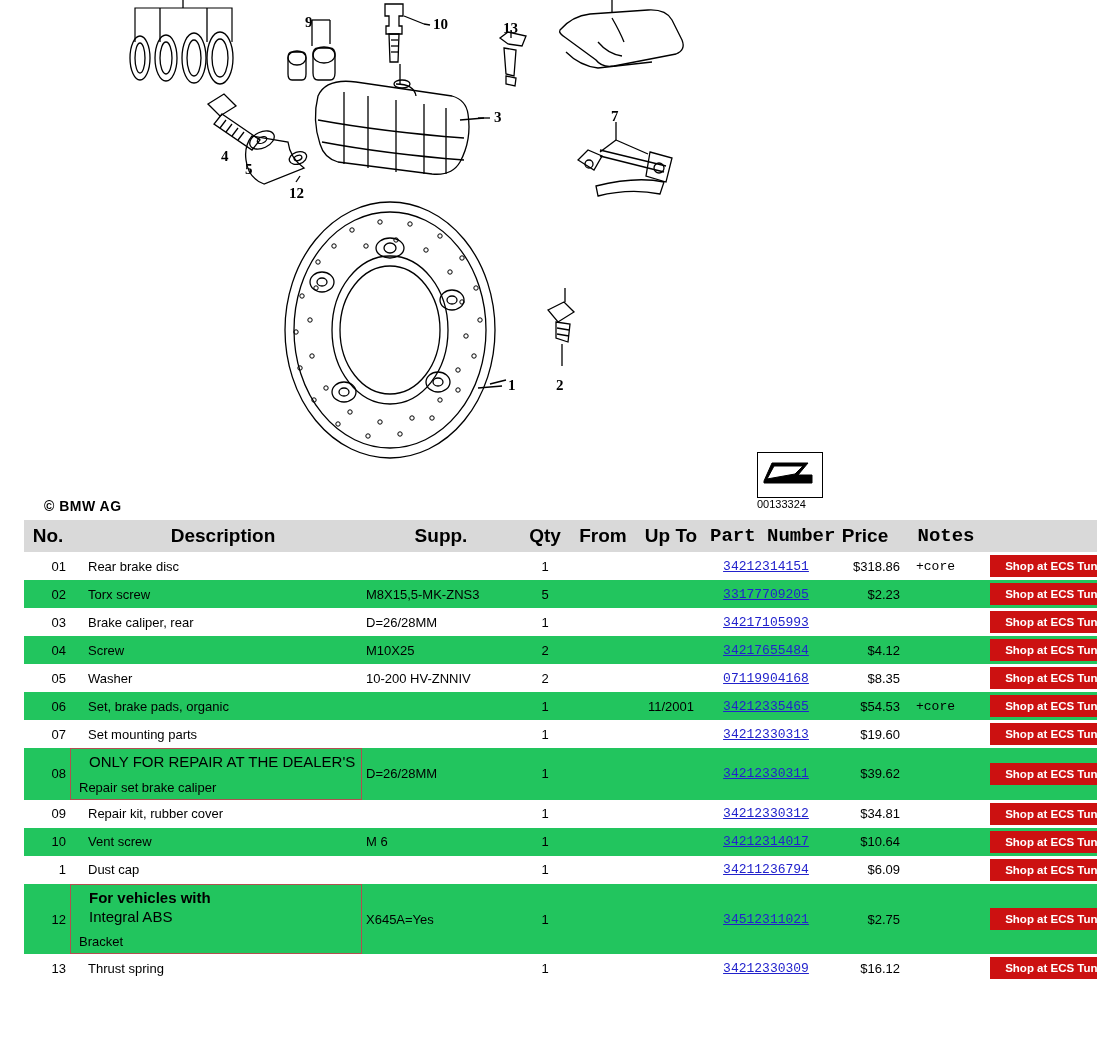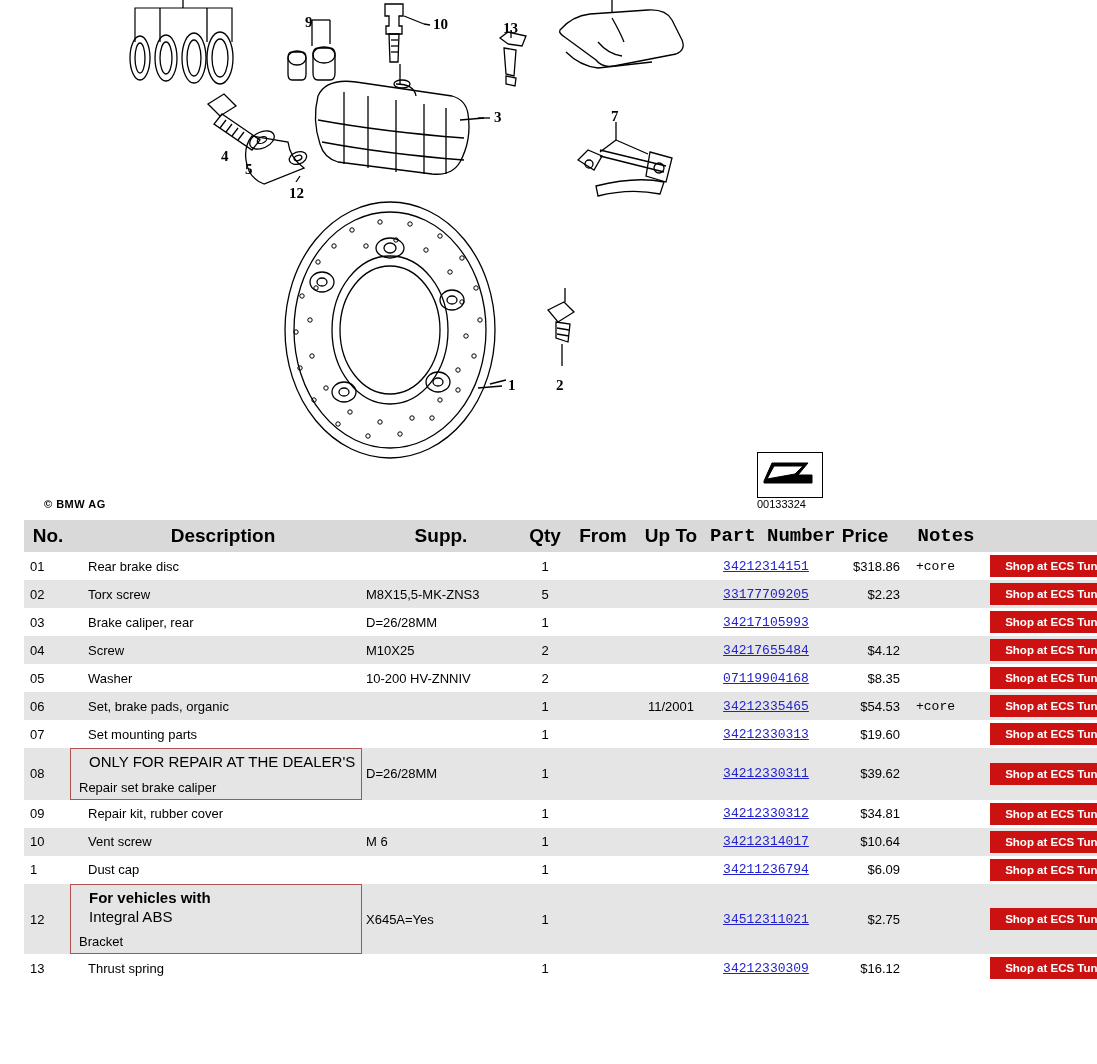--- a/index.html
+++ b/index.html
@@ -25,21 +25,21 @@
   }
   #diagram-svg {
     position: absolute;
     left: 0;
     top: 0;
   }
   .copyright {
     position: absolute;
     left: 44px;
     top: 498px;
-    font-size: 11px;
+    font-size: 14px;
     font-weight: bold;
     letter-spacing: 0.5px;
   }
   .legend-box {
     position: absolute;
     left: 757px;
     top: 452px;
     width: 64px;
     height: 44px;
     border: 1px solid #000;
@@ -74,23 +74,23 @@
     border: none;
     white-space: nowrap;
   }
   table#parts-table td {
     font-size: 13px;
     padding: 6px 4px;
     vertical-align: middle;
     border: none;
   }
   tr.row-even td { background: #ffffff; }
-  tr.row-odd  td { background: #e5e5e5; }
-
-  .col-no    { width: 36px;  text-align: left; padding-left: 6px !important; }
+  tr.row-odd  td { background: #22c55e; }
+
+  .col-no    { width: 36px;  text-align: right; padding-left: 6px !important; }
   .col-desc  { width: 270px; text-align: left; padding-left: 18px !important; }
   .col-supp  { width: 150px; text-align: left; }
   .col-qty   { width: 42px;  text-align: center; }
   .col-from  { width: 58px;  text-align: center; }
   .col-upto  { width: 62px;  text-align: center; }
   .col-part  { width: 112px; text-align: center; font-family: Liberation Mono, monospace; }
   .col-price { width: 70px;  text-align: right; padding-right: 12px !important; }
   .col-notes { width: 60px;  text-align: left; font-family: Liberation Mono, monospace; }
   .col-shop  { width: 160px; text-align: center; padding: 3px 0 !important; }
 

